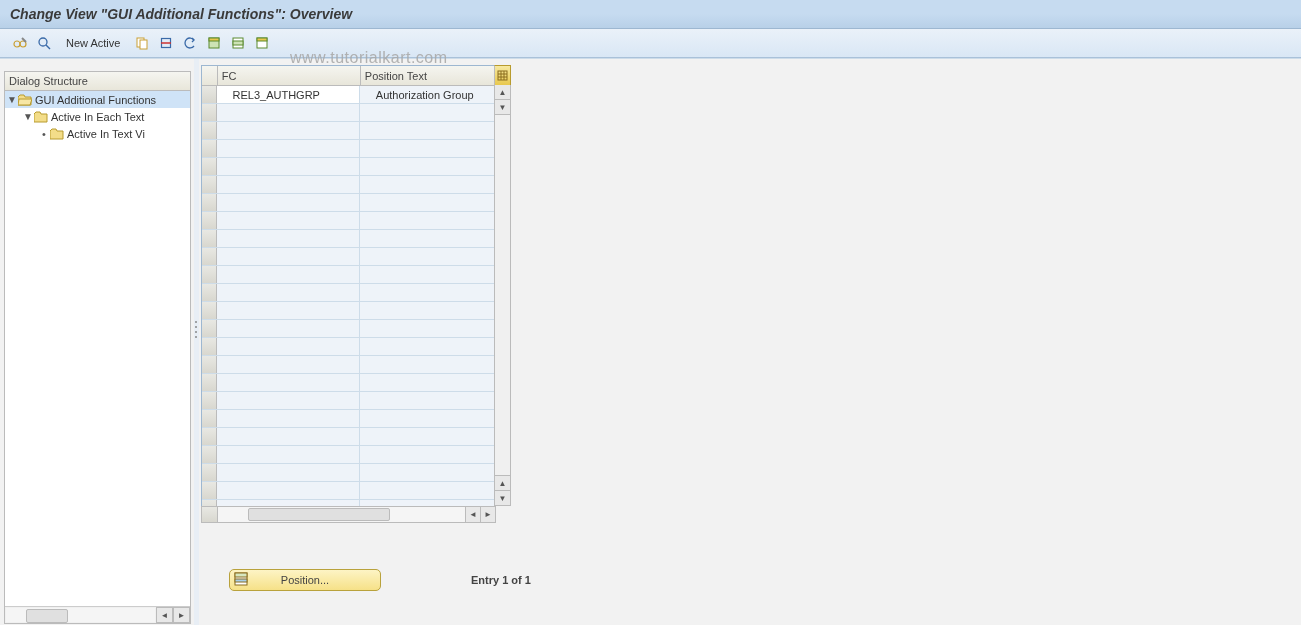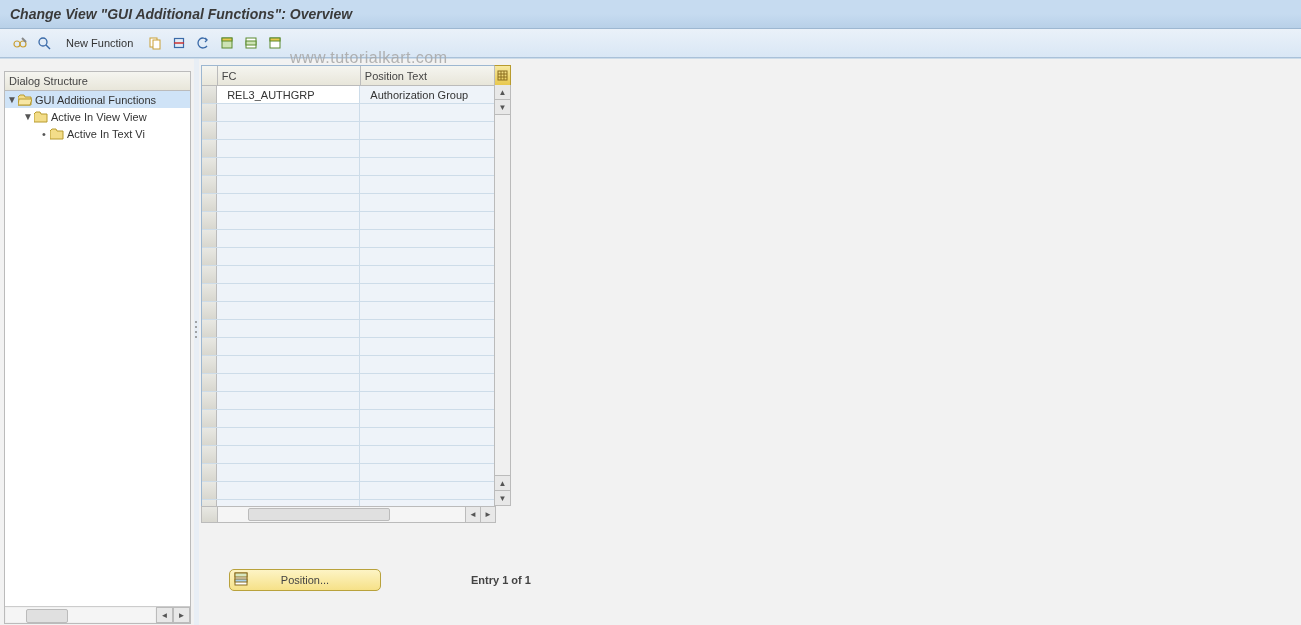--- a/index.html
+++ b/index.html
@@ -242,21 +242,21 @@
   .row-selector {
     width: 15px;
     background: linear-gradient(to bottom, #e8e8e3, #d8d7cf);
     border-right: 1px solid #bbb;
     cursor:pointer;
   }
   .cell {
     border-right: 1px solid #cddce9;
     display: flex;
     align-items: center;
-    padding-left: 10px;
+    padding-left: 16px;
     background: #eef3f9;
     color:#333;
   }
   .cell.input {
     background:#fff;
   }
   .cell-fc { width: 140px; }
   .cell-ft { width: 131px; border-right:none;}
   .vscroll {
     position:absolute;
@@ -336,21 +336,21 @@
         <line x1="9" y1="2" x2="13" y2="6" stroke="#888" stroke-width="2"></line>
       </svg>
   </div>
   <div class="toolbar-btn">
     <svg width="14" height="14">
         <circle cx="6" cy="6" r="4" fill="none" stroke="#3a6aa8" stroke-width="1.3"></circle>
         <line x1="9" y1="9" x2="13" y2="13" stroke="#3a6aa8" stroke-width="1.5"></line>
       </svg>
   </div>
   <div class="toolbar-text-btn">
-    <span>New Function</span>
+    <span>New Active</span>
   </div>
   <div class="toolbar-btn">
     <svg width="14" height="14">
         <rect x="2" y="2" width="7" height="9" fill="#fff" stroke="#caa034"></rect>
         <rect x="5" y="4" width="7" height="9" fill="#fff" stroke="#caa034"></rect>
       </svg>
   </div>
   <div class="toolbar-btn">
     <svg width="14" height="14">
         <rect x="2.5" y="2.5" width="9" height="9" fill="none" stroke="#3a6aa8" stroke-width="1.2"></rect>
@@ -400,21 +400,21 @@
             </span>
             <span class="tree-label">GUI Additional Functions</span>
           </div>
           <div class="tree-node" style="padding-left: 18px;">
             <span class="tree-toggle">▼</span>
             <span class="folder-icon">
               <svg width="14" height="12">
                 <path d="M0 3 L2 1 L6 1 L7 3 L13 3 L13 11 L0 11 Z" fill="#f3dd89" stroke="#b89b2e"></path>
               </svg>
             </span>
-            <span class="tree-label">Active In View View</span>
+            <span class="tree-label">Active In Each Text</span>
           </div>
           <div class="tree-node" style="padding-left: 34px;">
             <span class="bullet">•</span>
             <span class="folder-icon">
               <svg width="14" height="12">
                 <path d="M0 3 L2 1 L6 1 L7 3 L13 3 L13 11 L0 11 Z" fill="#f3dd89" stroke="#b89b2e"></path>
               </svg>
             </span>
             <span class="tree-label">Active In Text Vi</span>
           </div>

